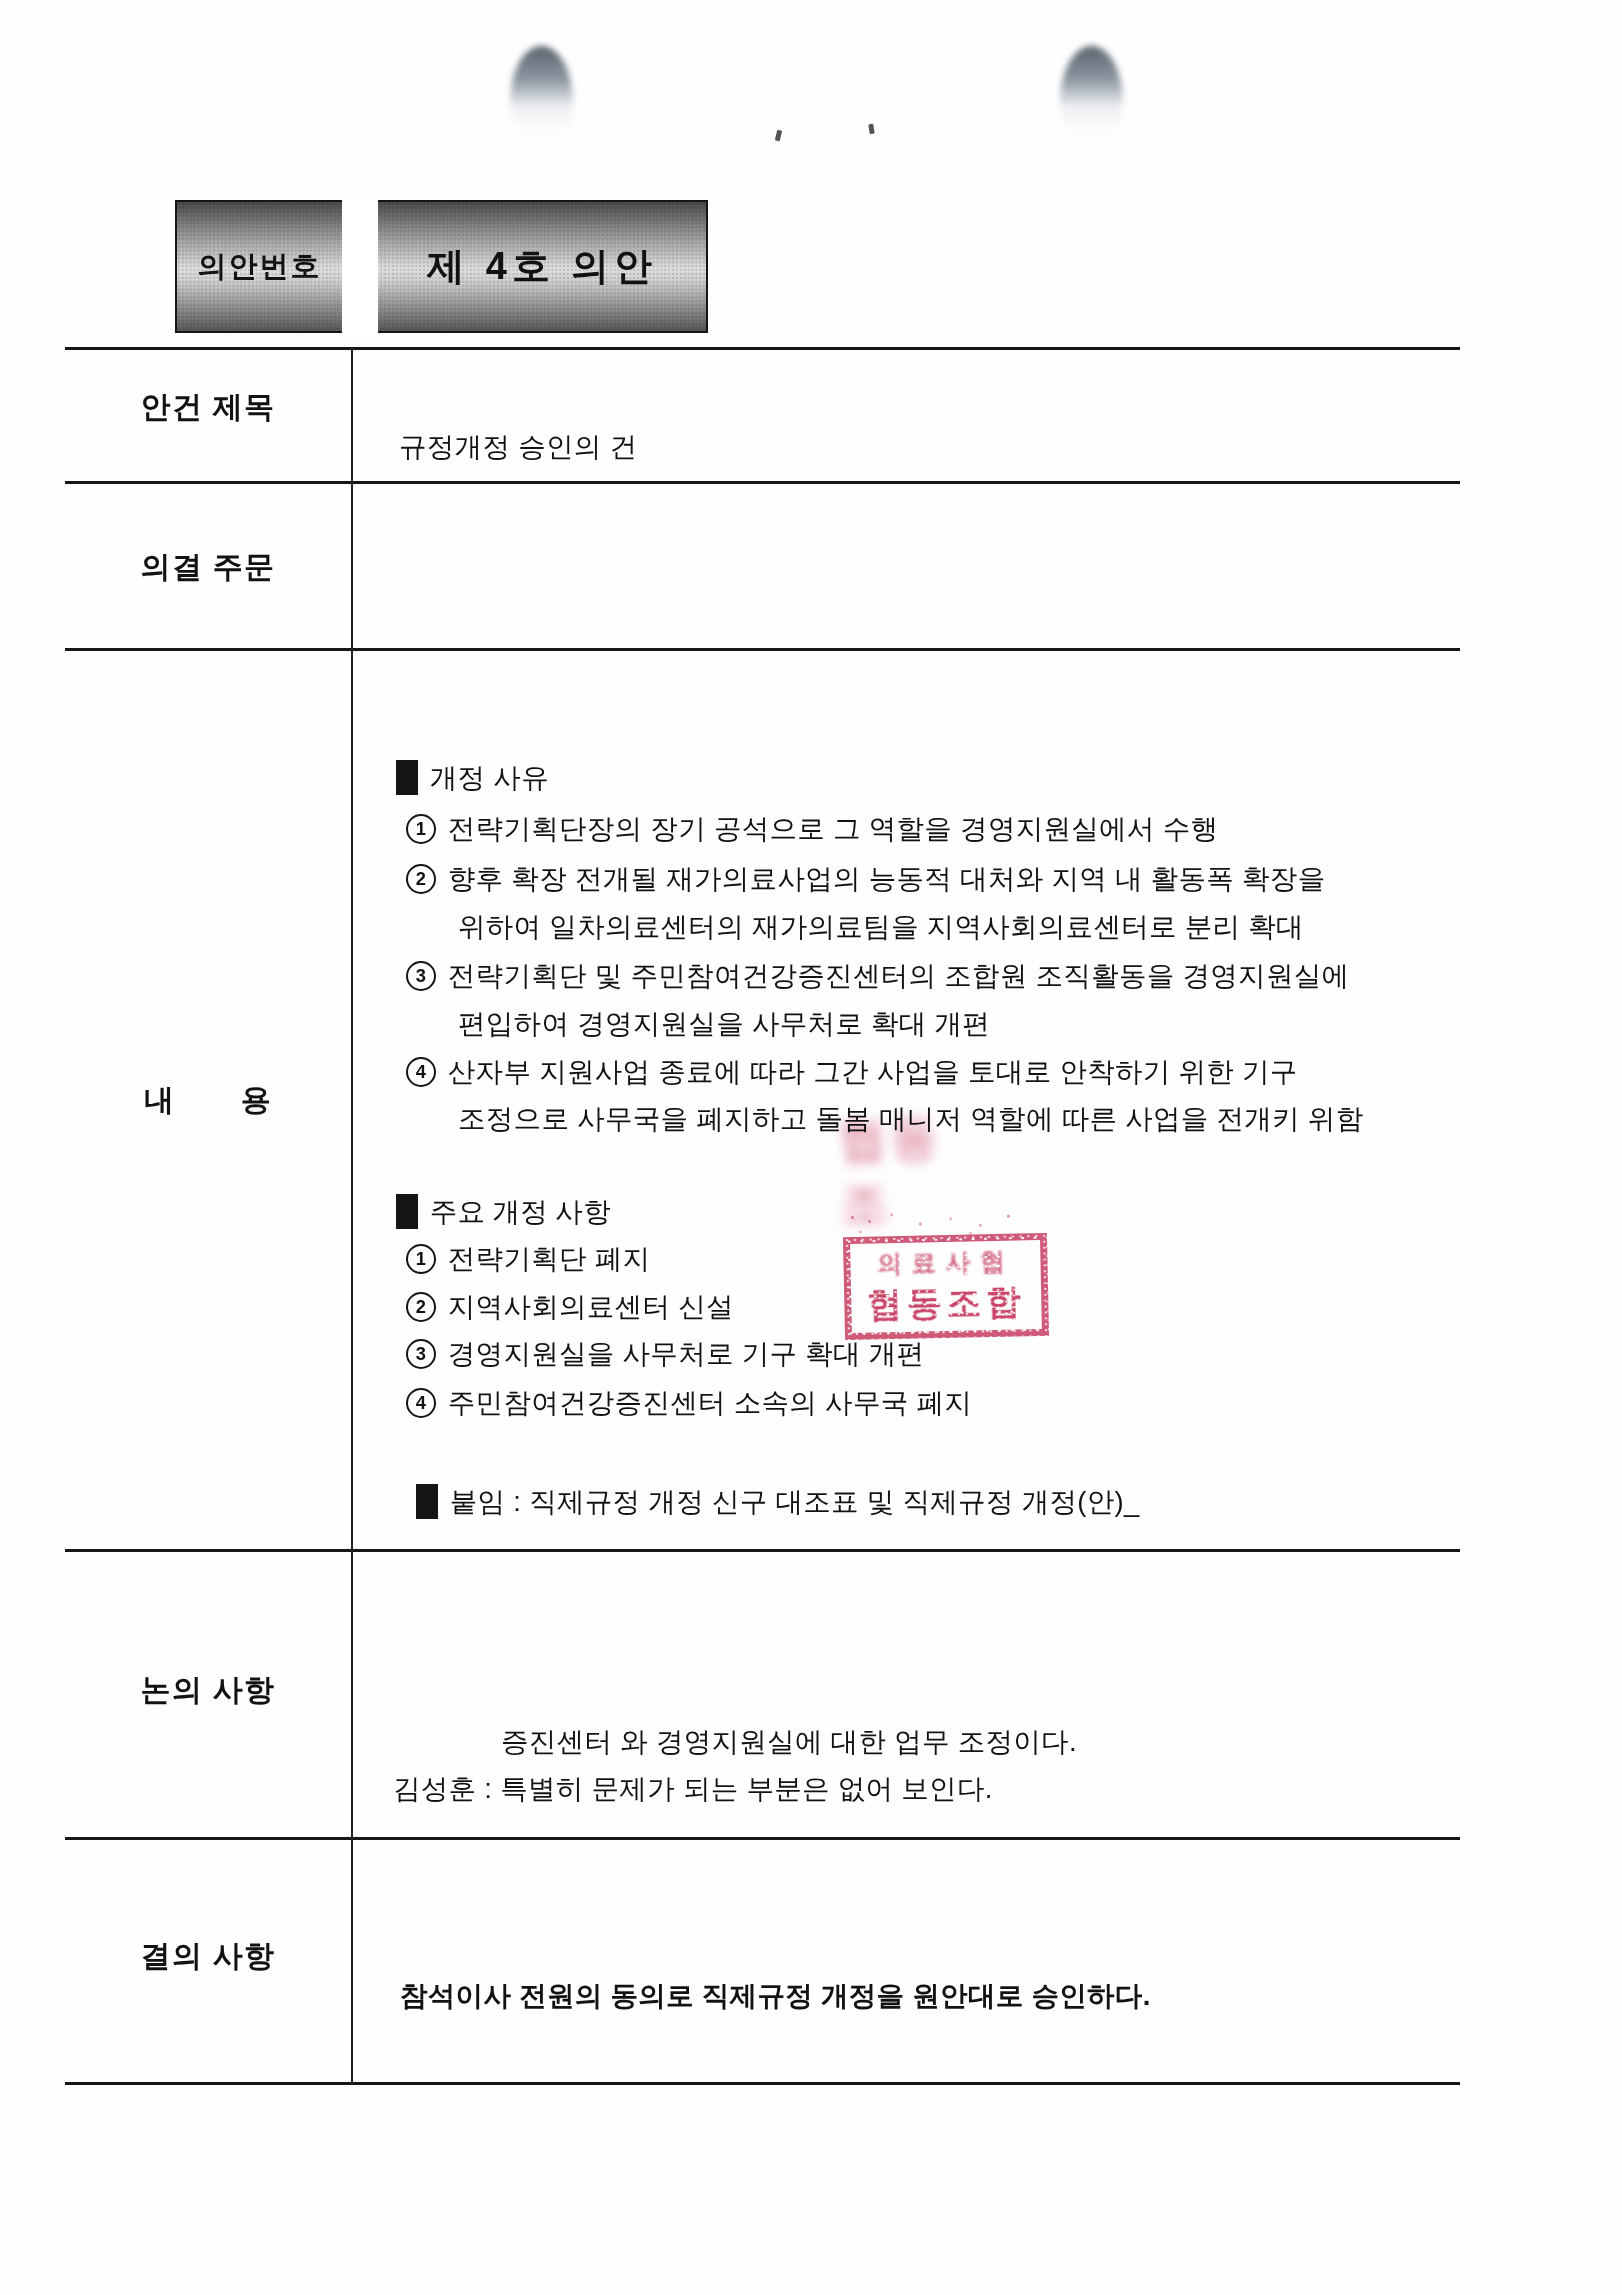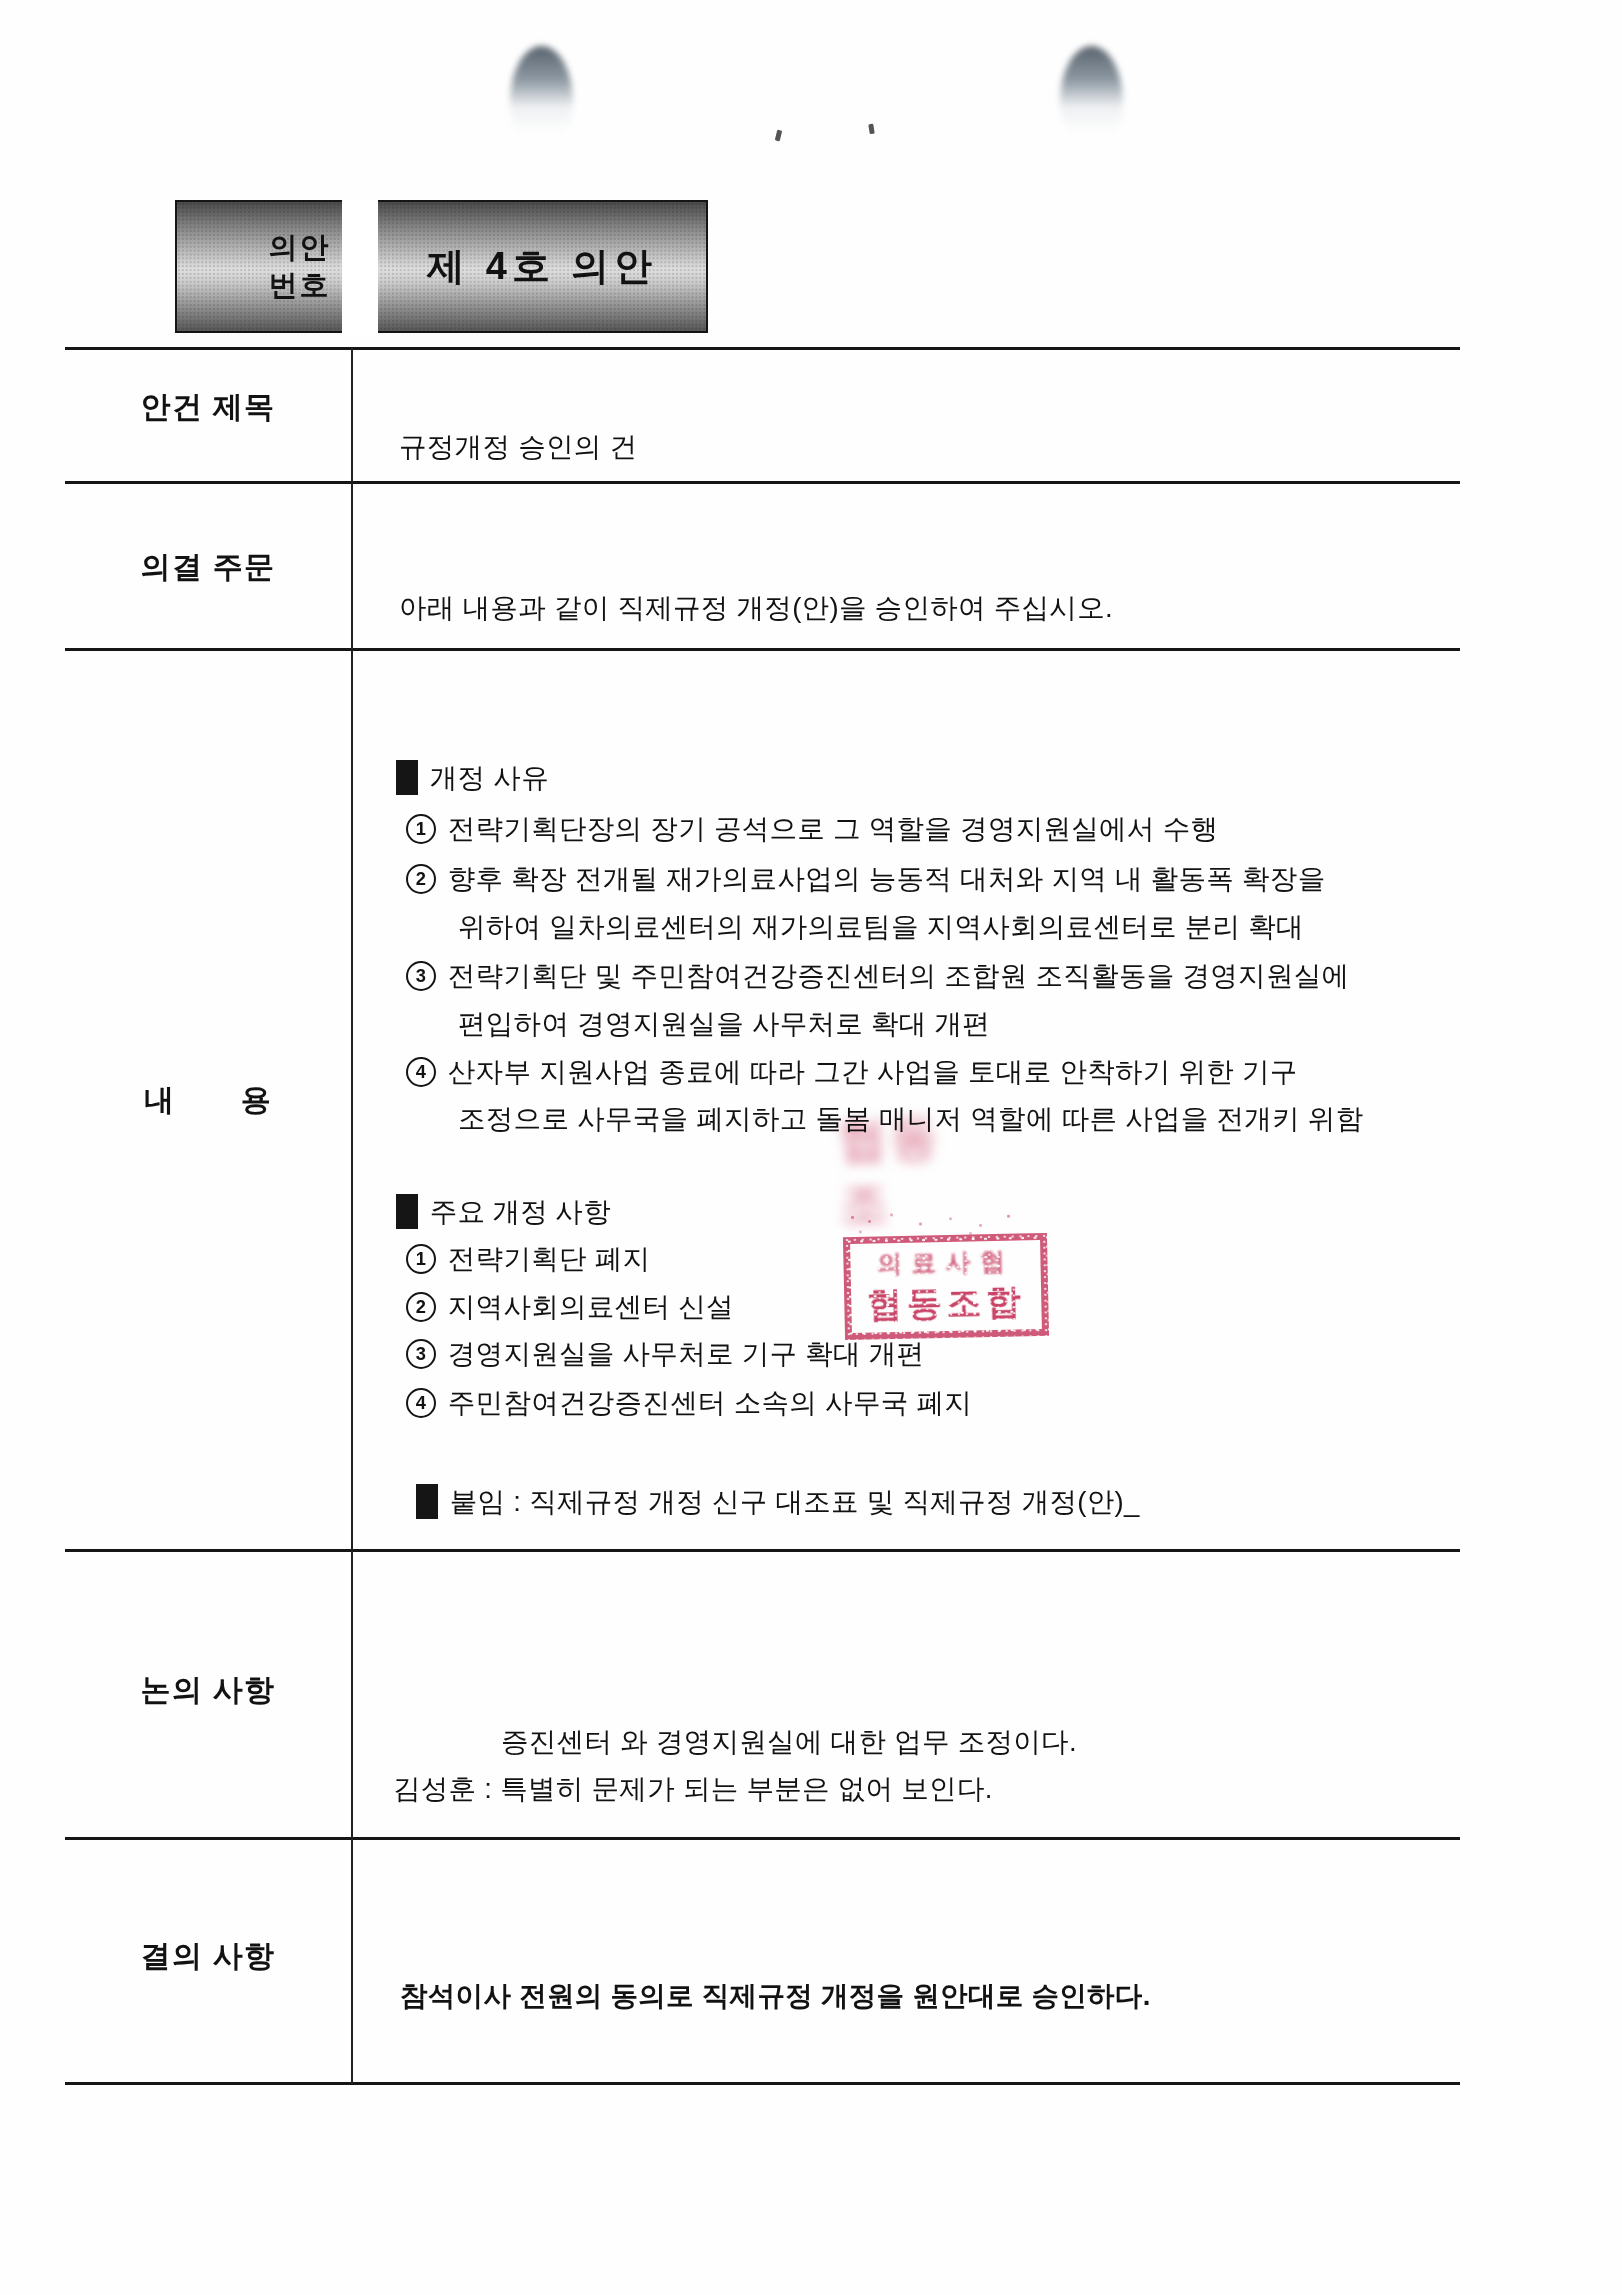--- a/index.html
+++ b/index.html
@@ -13,22 +13,22 @@
   .speck{position:absolute;background:#555;border-radius:1.3px;}
 
   
   .badge{position:absolute;left:175px;top:200px;width:533px;height:133px;
          border:2px solid #151515;box-sizing:border-box;
          background-image:radial-gradient(rgba(0,0,0,0.14) 0.7px,transparent 1px),
            linear-gradient(180deg,#4a4a4a 0%,#6f6f6f 12%,#a9a9a9 32%,#dedede 52%,#cdcdcd 62%,#9b9b9b 78%,#6d6d6d 93%,#575757 100%);
          background-size:3.9px 3.9px,100% 100%;}
   .badge-gap{position:absolute;left:165px;top:-2px;width:36px;height:137px;background:#ffffff;}
   .badge-label{position:absolute;left:0;top:0;width:165px;height:100%;
-               display:flex;flex-direction:column;align-items:center;justify-content:center;
-               font-size:29px;font-weight:700;line-height:1.3;letter-spacing:2px;padding-left:40px;}
+               display:flex;flex-direction:row;align-items:center;justify-content:center;
+               font-size:29px;font-weight:700;line-height:1.3;letter-spacing:2px;}
   .badge-title{position:absolute;left:201px;right:0;top:0;height:100%;
                display:flex;align-items:center;justify-content:center;
                font-size:38px;font-weight:700;letter-spacing:5.2px;}
 
   
   .hline{position:absolute;left:65px;width:1395px;height:3.3px;background:#161616;}
   .vline{position:absolute;left:351px;top:347px;width:2px;height:1737px;background:#222;}
 
   
   .row-label{position:absolute;left:65px;width:286px;text-align:center;
@@ -92,21 +92,20 @@
   <div class="vline"></div>
 
   <div class="row-label" style="top:387px;">안건 제목</div>
   <div class="row-label" style="top:547px;">의결 주문</div>
   <div class="row-label wide-gap" style="top:1080px;">내 용</div>
   <div class="row-label" style="top:1670px;">논의 사항</div>
   <div class="row-label" style="top:1936px;">결의 사항</div>
 
   <div class="cl" style="top:387px;left:399px;">규정개정 승인의 건</div>
 
-  <div class="cl" style="top:548px;left:399px;">아래 내용과 같이 직제규정 개정(안)을 승인하여 주십시오.</div>
 
   <div class="cl" style="top:718px;left:396px;align-items:center;">
     <span class="sq"></span>
     <span>개정 사유</span>
   </div>
   <div class="cl" style="top:769px;left:406px;">
     <span class="num">1</span>
     <span>전략기획단장의 장기 공석으로 그 역할을 경영지원실에서 수행</span>
   </div>
   <div class="cl" style="top:819px;left:406px;">

